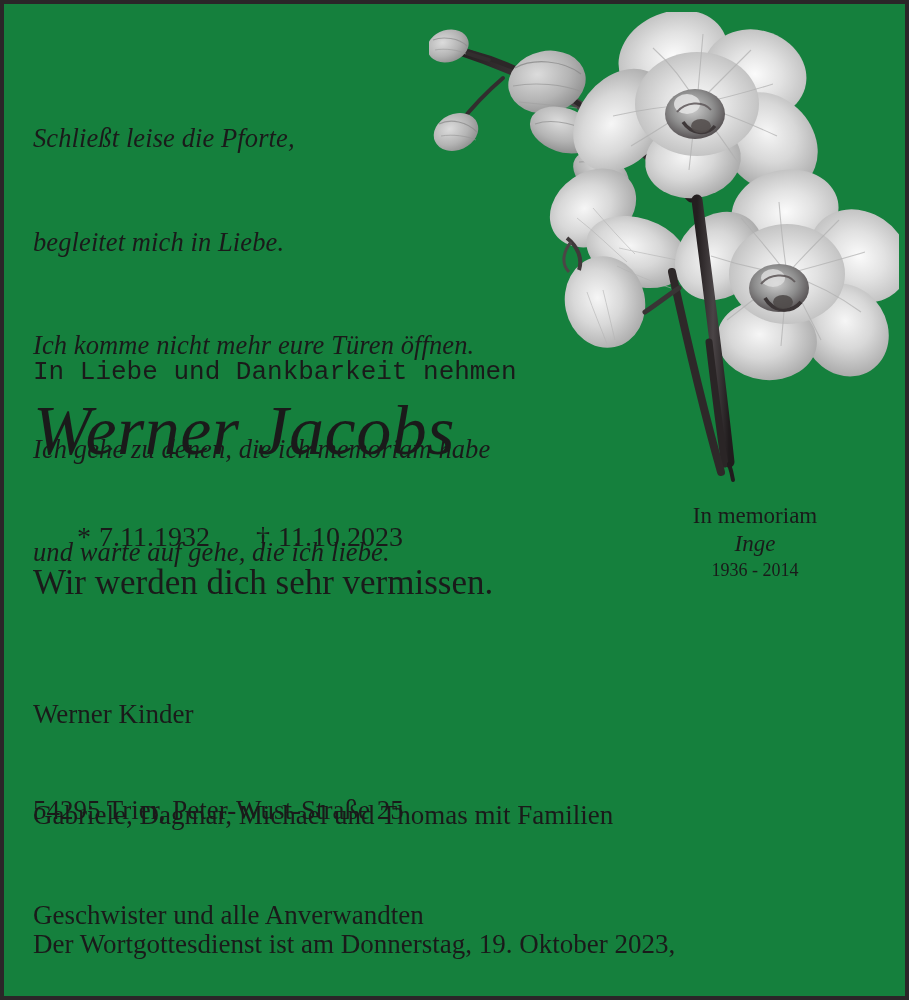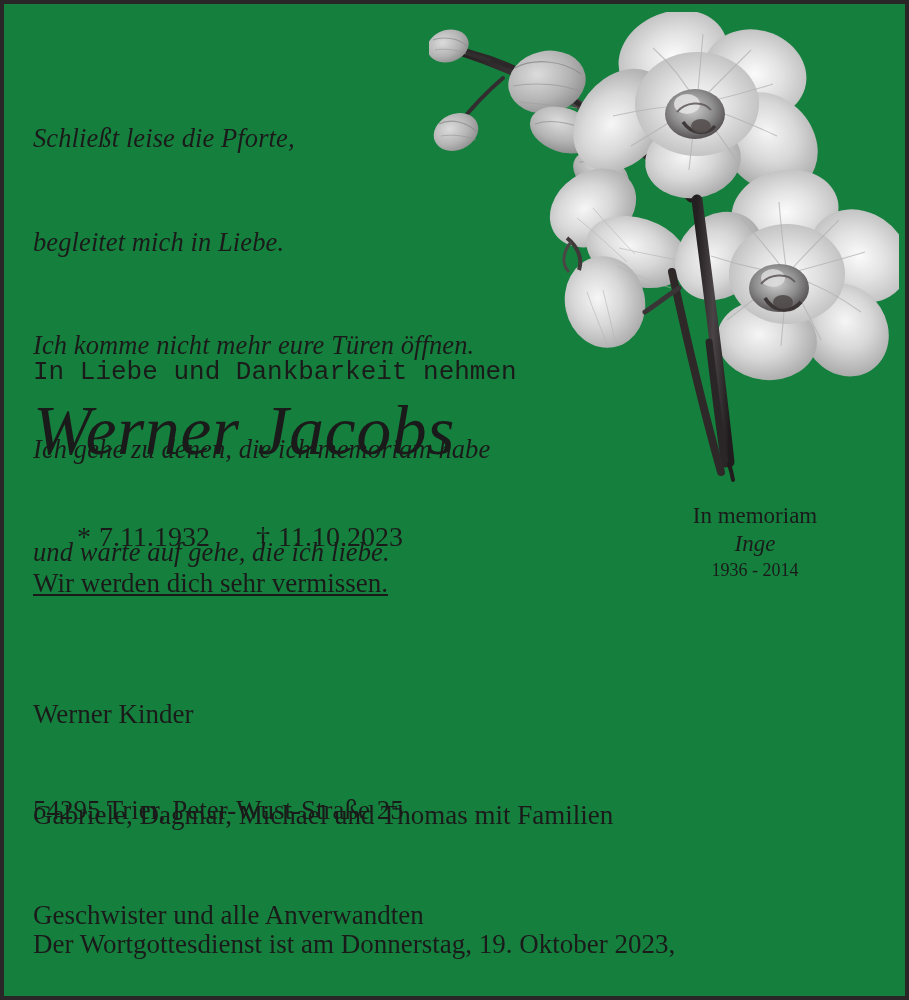--- a/index.html
+++ b/index.html
@@ -86,24 +86,23 @@
     line-height: 34px;
     white-space: pre;
   }
   .dates .birth { margin-right: 46px; }
   .dates .sym { margin-right: 8px; }
 
   .missing {
     position: absolute;
     top: 562px;
     left: 0;
-    font-size: 27px;
+    font-size: 35px;
     line-height: 34px;
     white-space: pre;
-    text-decoration: underline;
   }
 
   .family {
     position: absolute;
     top: 627px;
     left: 0;
     font-size: 27px;
     line-height: 33.5px;
     white-space: pre;
   }

